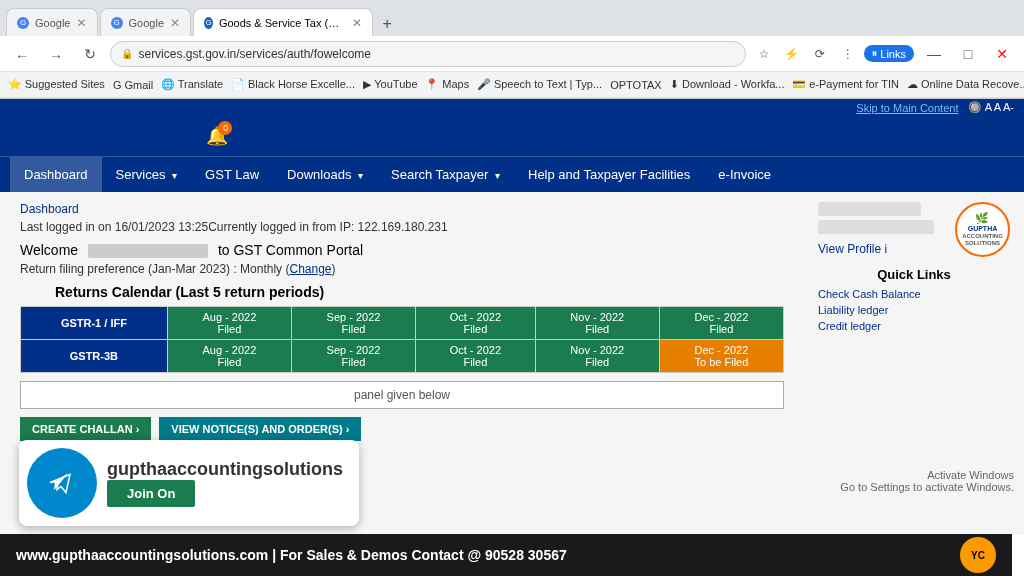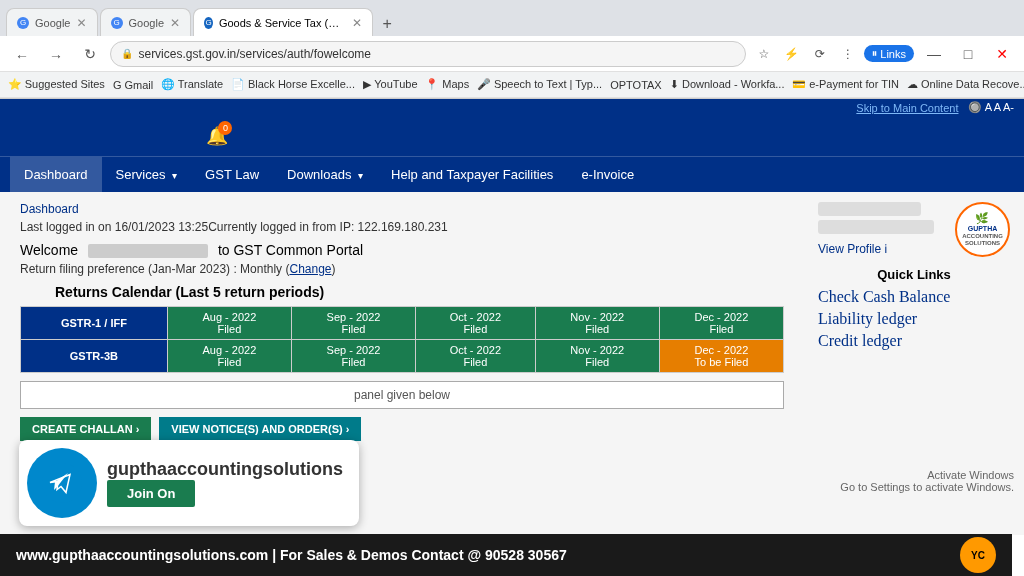--- a/index.html
+++ b/index.html
@@ -75,21 +75,21 @@
     .btn-green { background: #1a7c4f; }
     .btn-teal { background: #007b8a; }
     .annual-btn { background: #003087; color: white; padding: 6px 12px; font-size: 11px; font-weight: bold; border: none; cursor: pointer; margin-top: 6px; }
 
     
     .sidebar { width: 220px; padding: 10px 14px; background: #f5f5f5; }
     .sidebar-profile { margin-bottom: 8px; }
     .profile-blur { background: #ddd; height: 14px; border-radius: 3px; margin-bottom: 4px; }
     .view-profile { color: #003087; font-size: 12px; cursor: pointer; display: flex; align-items: center; gap: 3px; }
     .quick-links-title { font-size: 13px; font-weight: bold; text-align: center; margin: 10px 0 6px; }
-    .quick-link { color: #003087; font-size: 16px; cursor: pointer; display: block; margin-bottom: 4px; text-decoration: none; font-family: Liberation Serif, serif; }
+    .quick-link { color: #003087; font-size: 11px; cursor: pointer; display: block; margin-bottom: 4px; text-decoration: none; }
 
     
     .activate-windows { position: absolute; bottom: 42px; right: 10px; font-size: 11px; color: #666; text-align: right; }
 
     
     .bottom-banner { background: #1a1a1a; color: white; height: 42px; display: flex; align-items: center; justify-content: space-between; padding: 0 16px; font-size: 14px; font-weight: bold; }
     .bottom-logo { width: 36px; height: 36px; background: #f90; border-radius: 50%; display: flex; align-items: center; justify-content: center; font-size: 10px; font-weight: bold; color: #000; }
 
     
     .telegram-overlay { position: absolute; bottom: 80px; left: 30px; display: flex; align-items: center; background: white; border-radius: 8px; box-shadow: 0 2px 10px rgba(0,0,0,0.3); padding: 8px 16px 8px 8px; z-index: 10; }
@@ -189,20 +189,23 @@
           <a href="#" class="active">Dashboard</a>
         </li>
       <li>
           <a href="#">Services <span class="dropdown-arrow">▾</span></a>
         </li>
       <li>
           <a href="#">GST Law</a>
         </li>
       <li>
           <a href="#">Downloads <span class="dropdown-arrow">▾</span></a>
+        </li>
+      <li>
+          <a href="#">Search Taxpayer <span class="dropdown-arrow">▾</span></a>
         </li>
       <li>
           <a href="#">Help and Taxpayer Facilities</a>
         </li>
       <li>
           <a href="#">e-Invoice</a>
         </li>
     </ul>
   </div>
 

